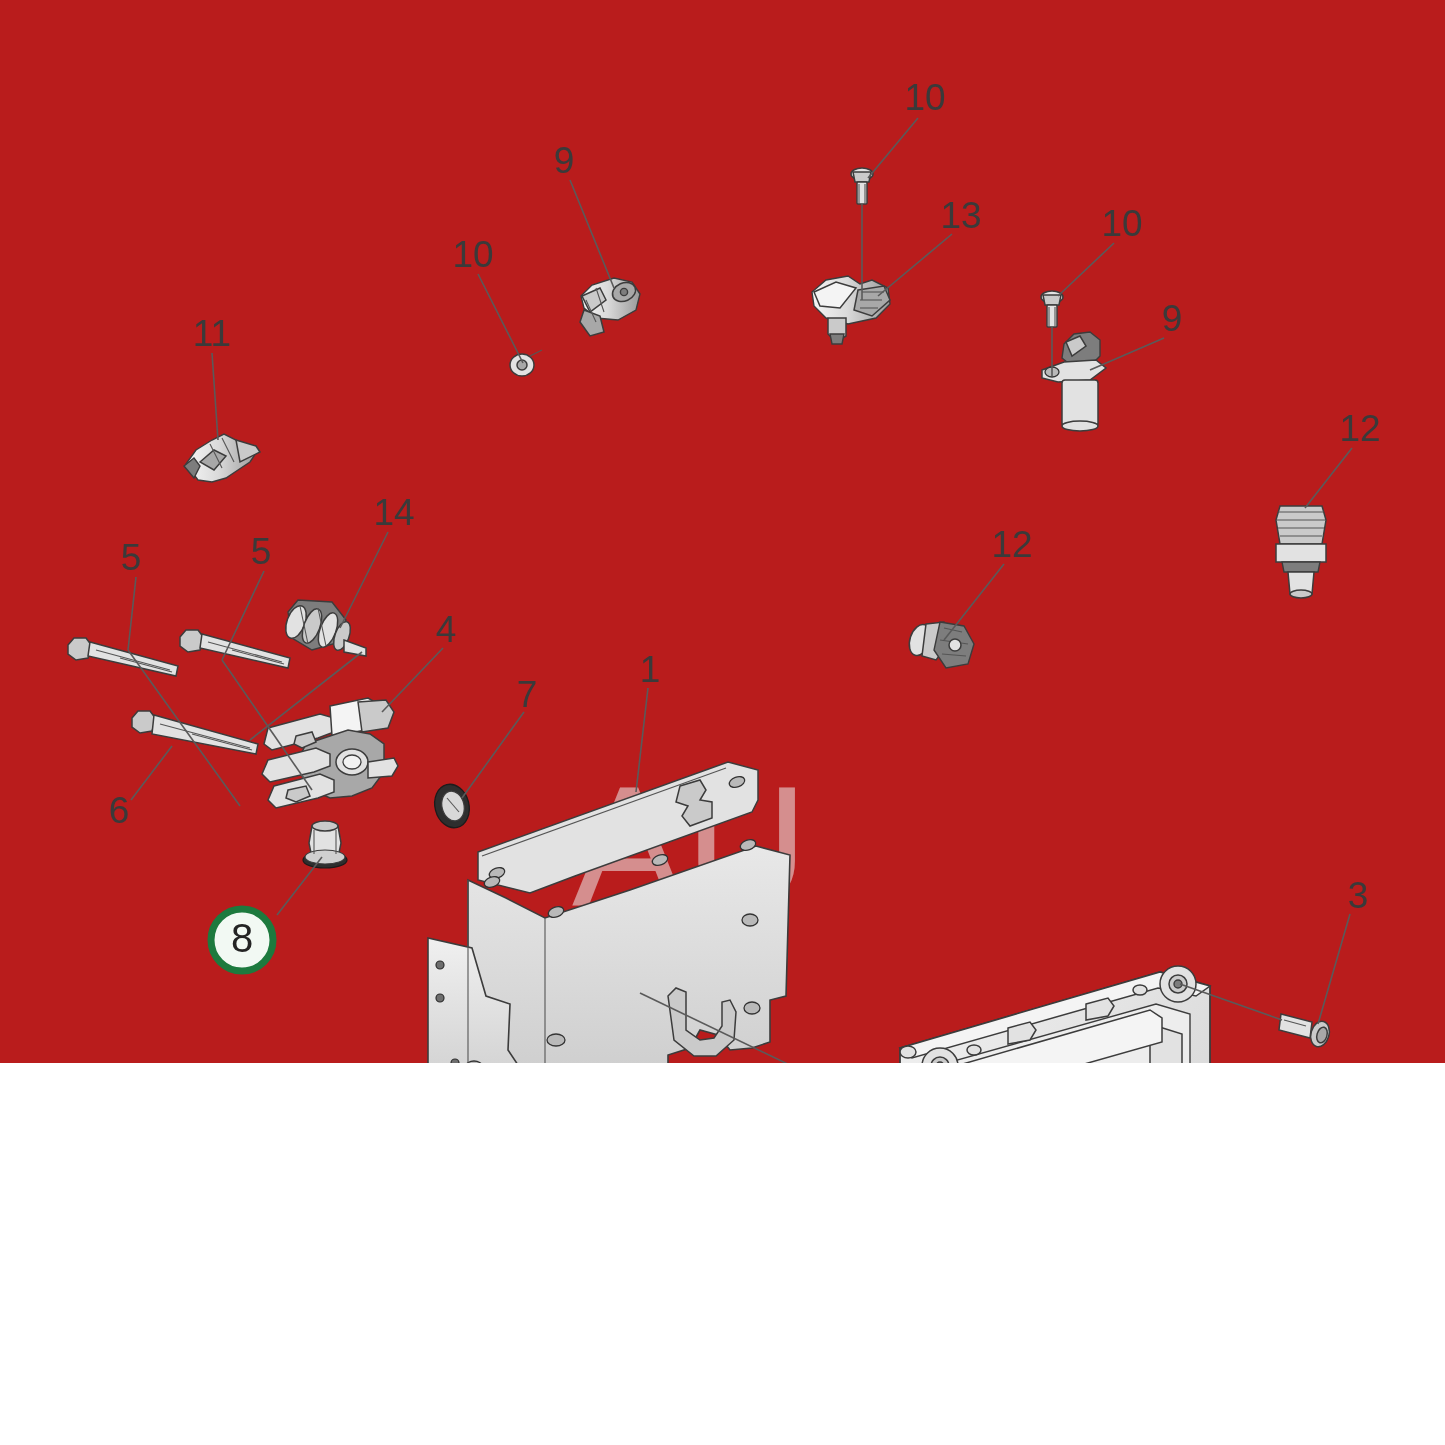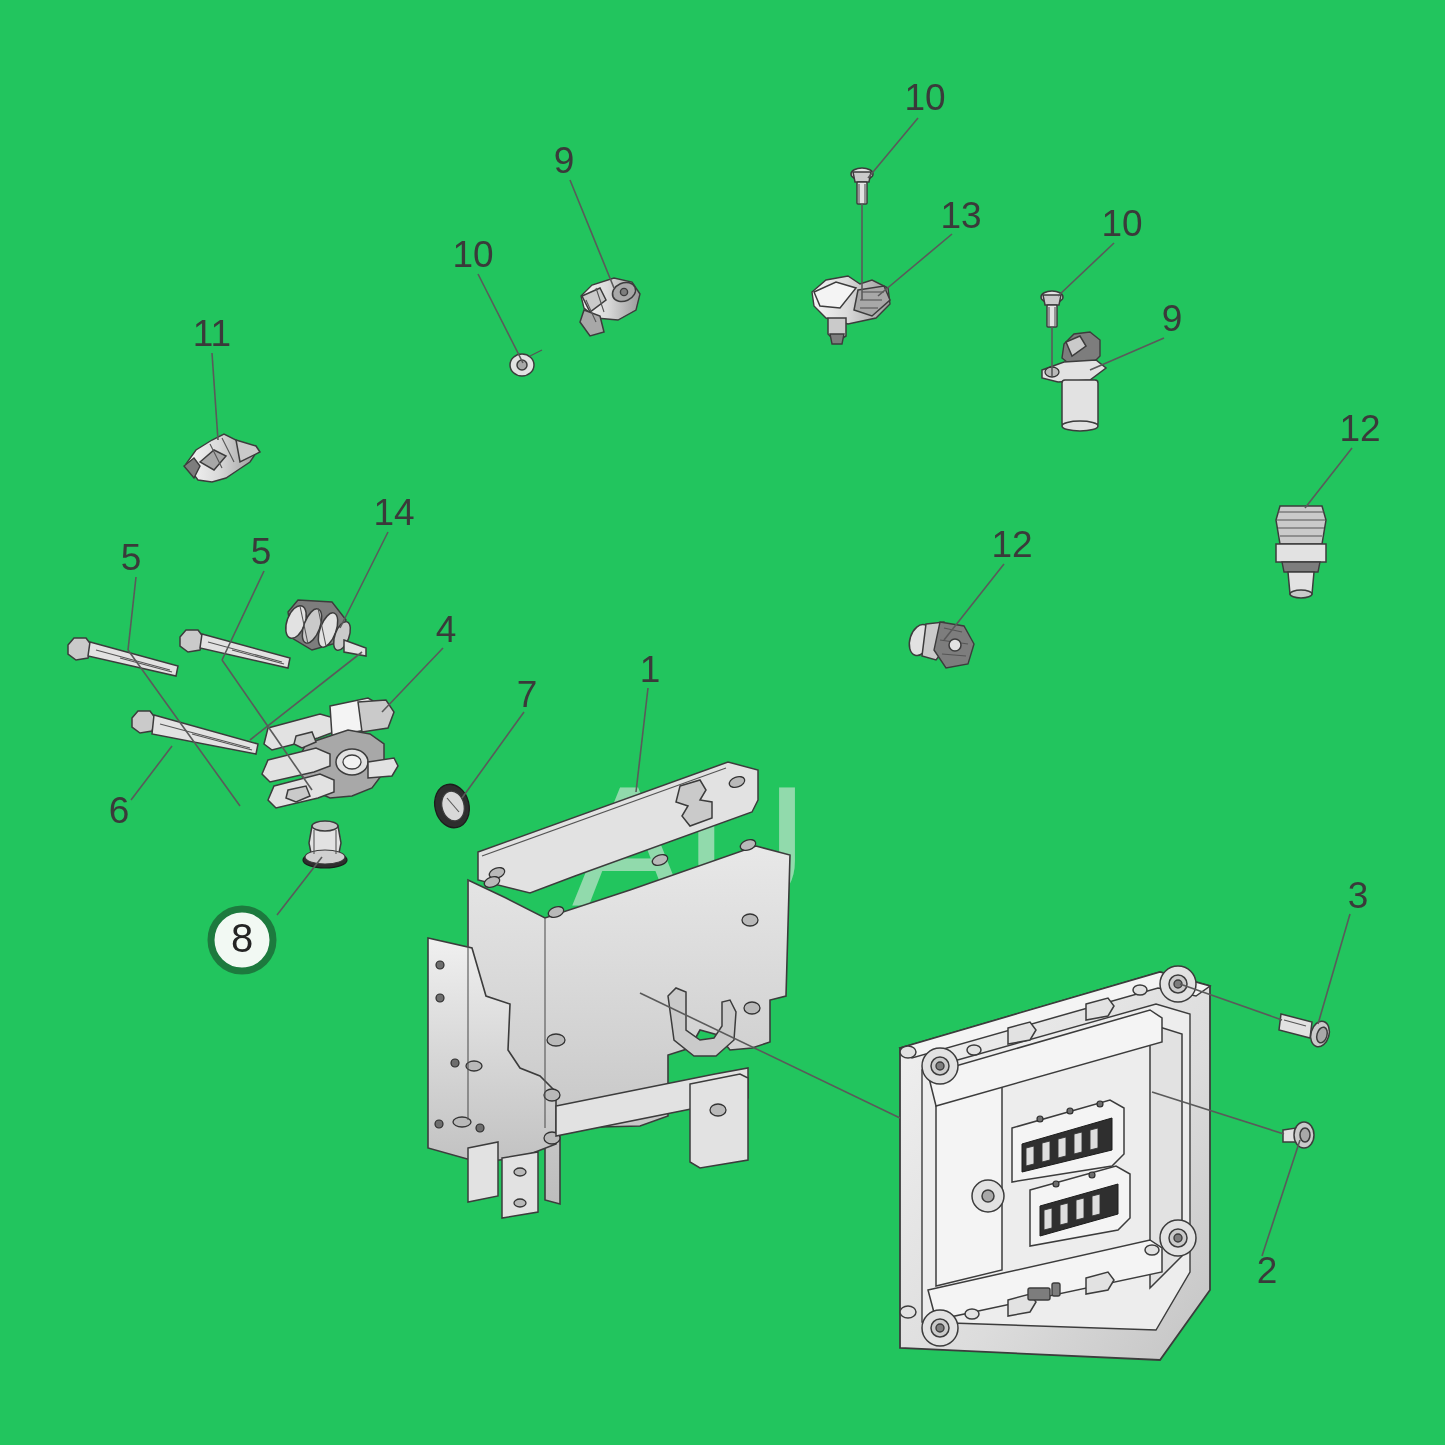--- a/index.html
+++ b/index.html
@@ -4,22 +4,22 @@
 <title>Exploded Parts Diagram</title>
 <style>
   html, body {
     margin: 0;
     padding: 0;
     background: #ffffff;
   }
   #page {
     position: relative;
     width: 1445px;
-    height: 1445px;
-    background: #22c55e;
+    height: 1063px;
+    background: #b91c1c;
     font-family: "Liberation Sans", sans-serif;
     overflow: hidden;
     text-align: center;
   }
   #diagram-svg {
     position: absolute;
     top: 0; left: 0;
     width: 1445px;
     height: 1445px;
   }

